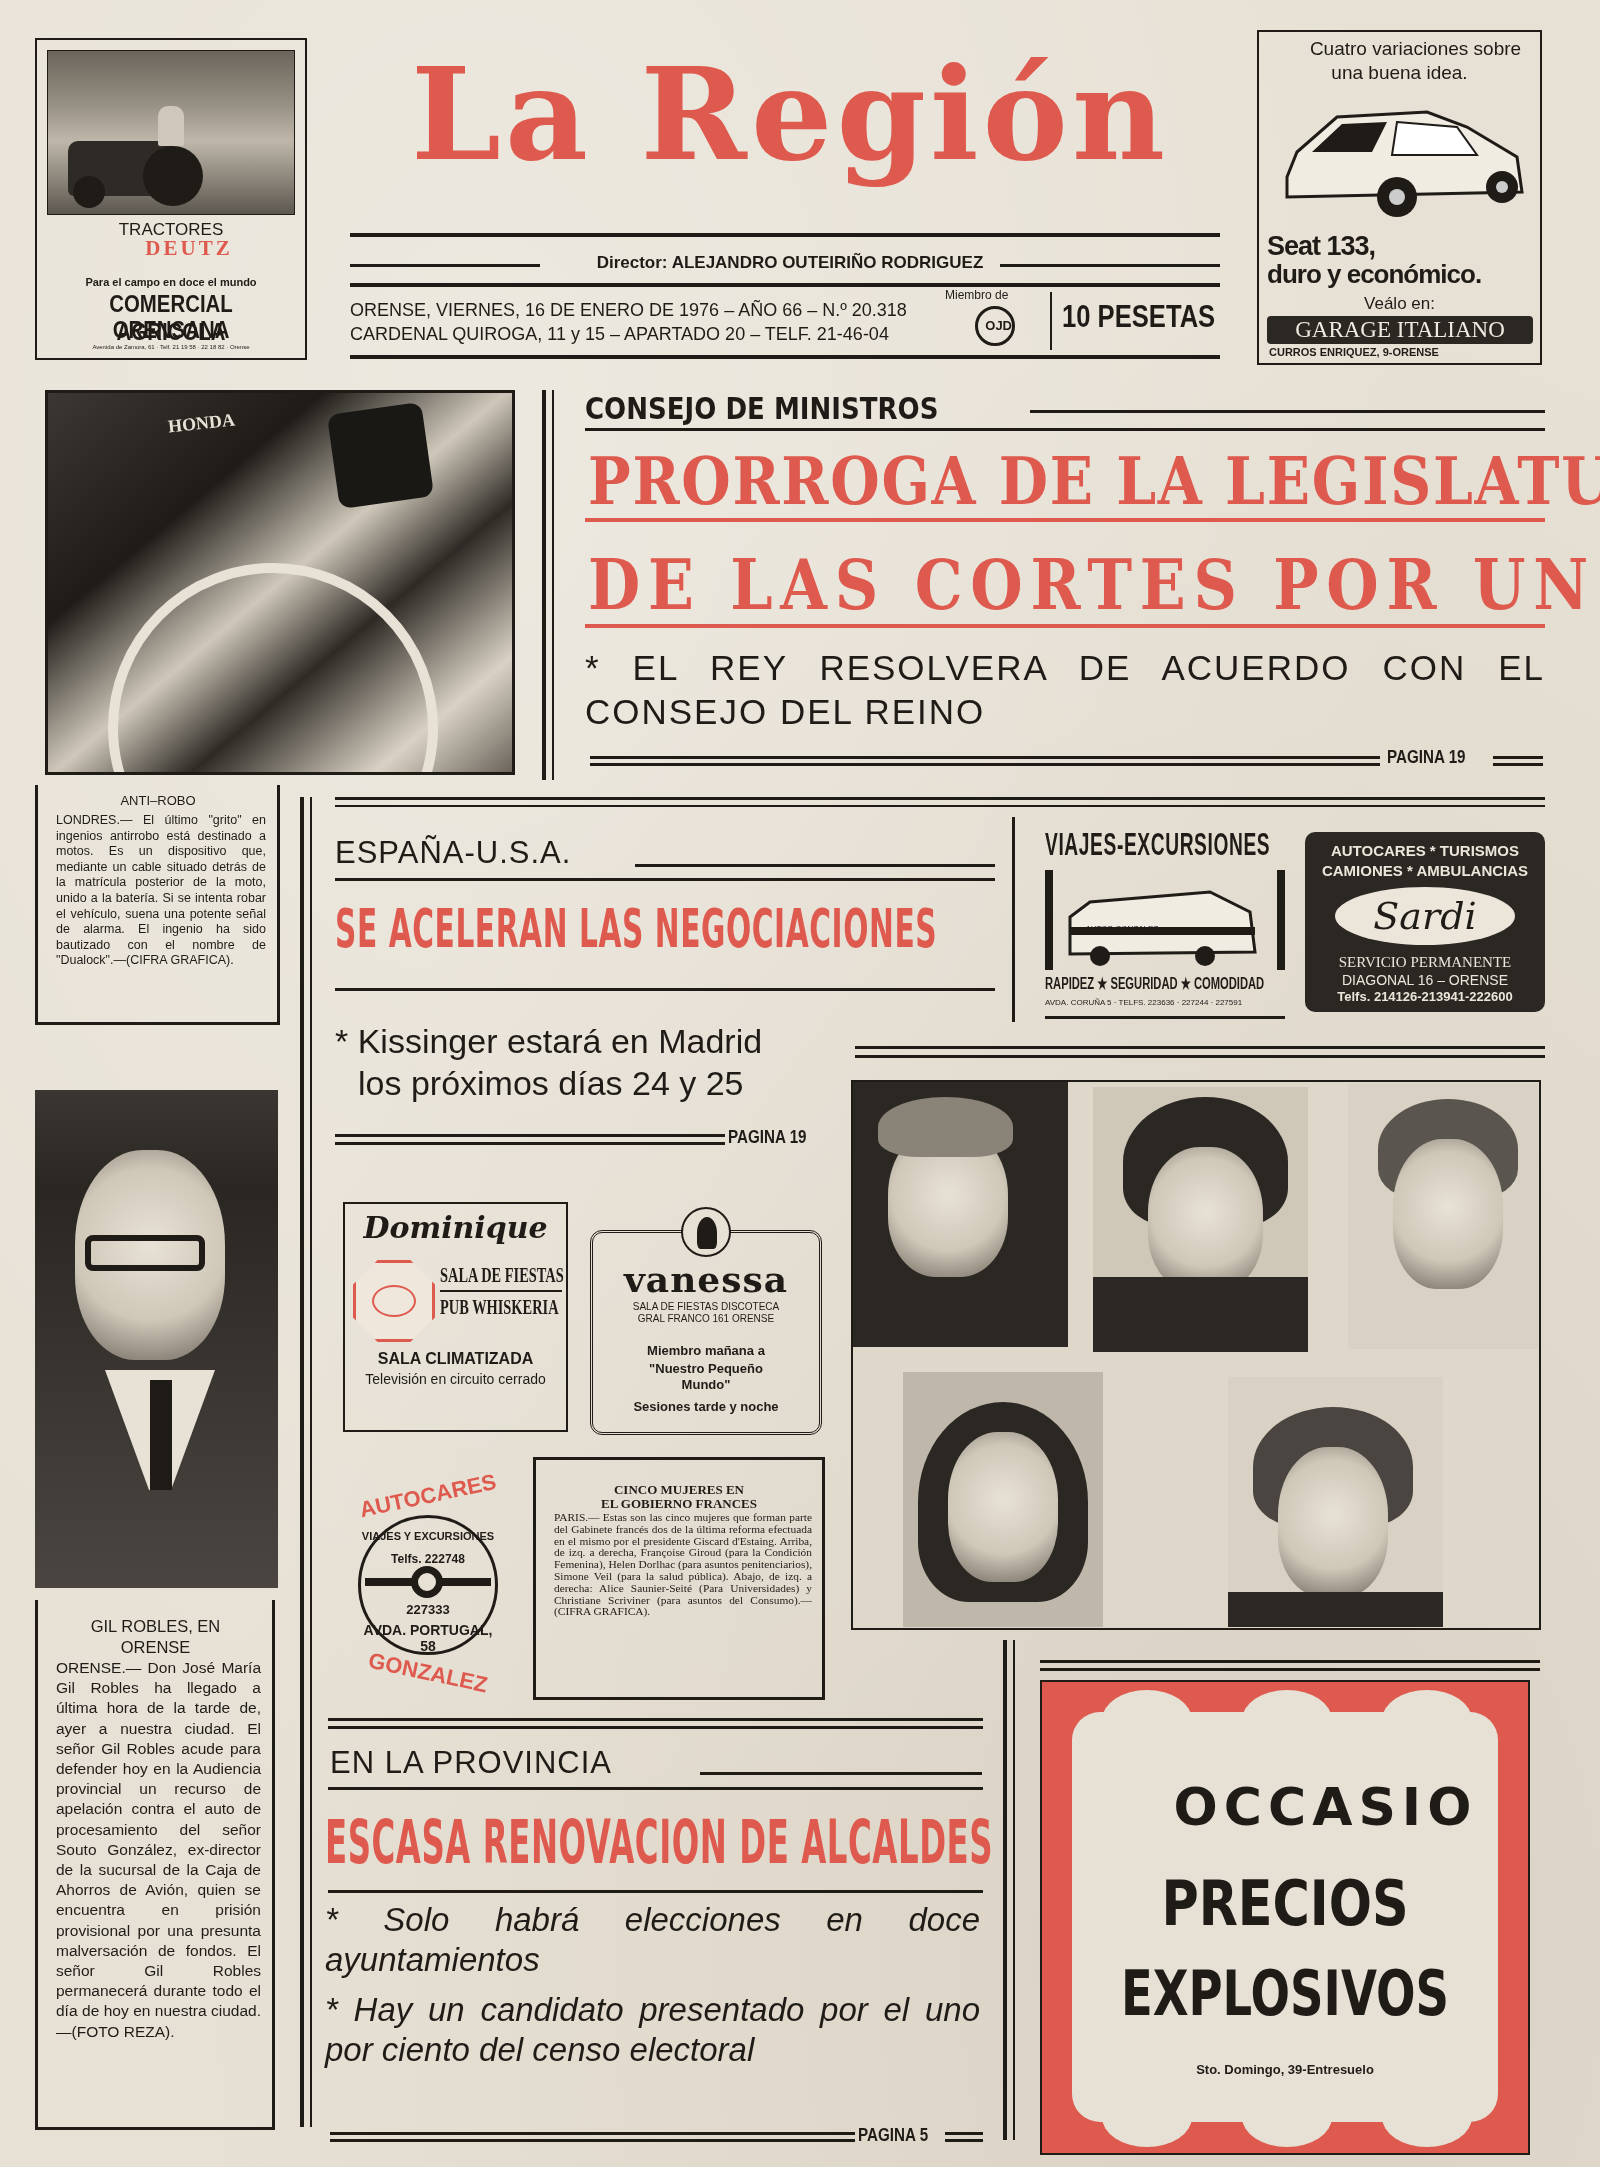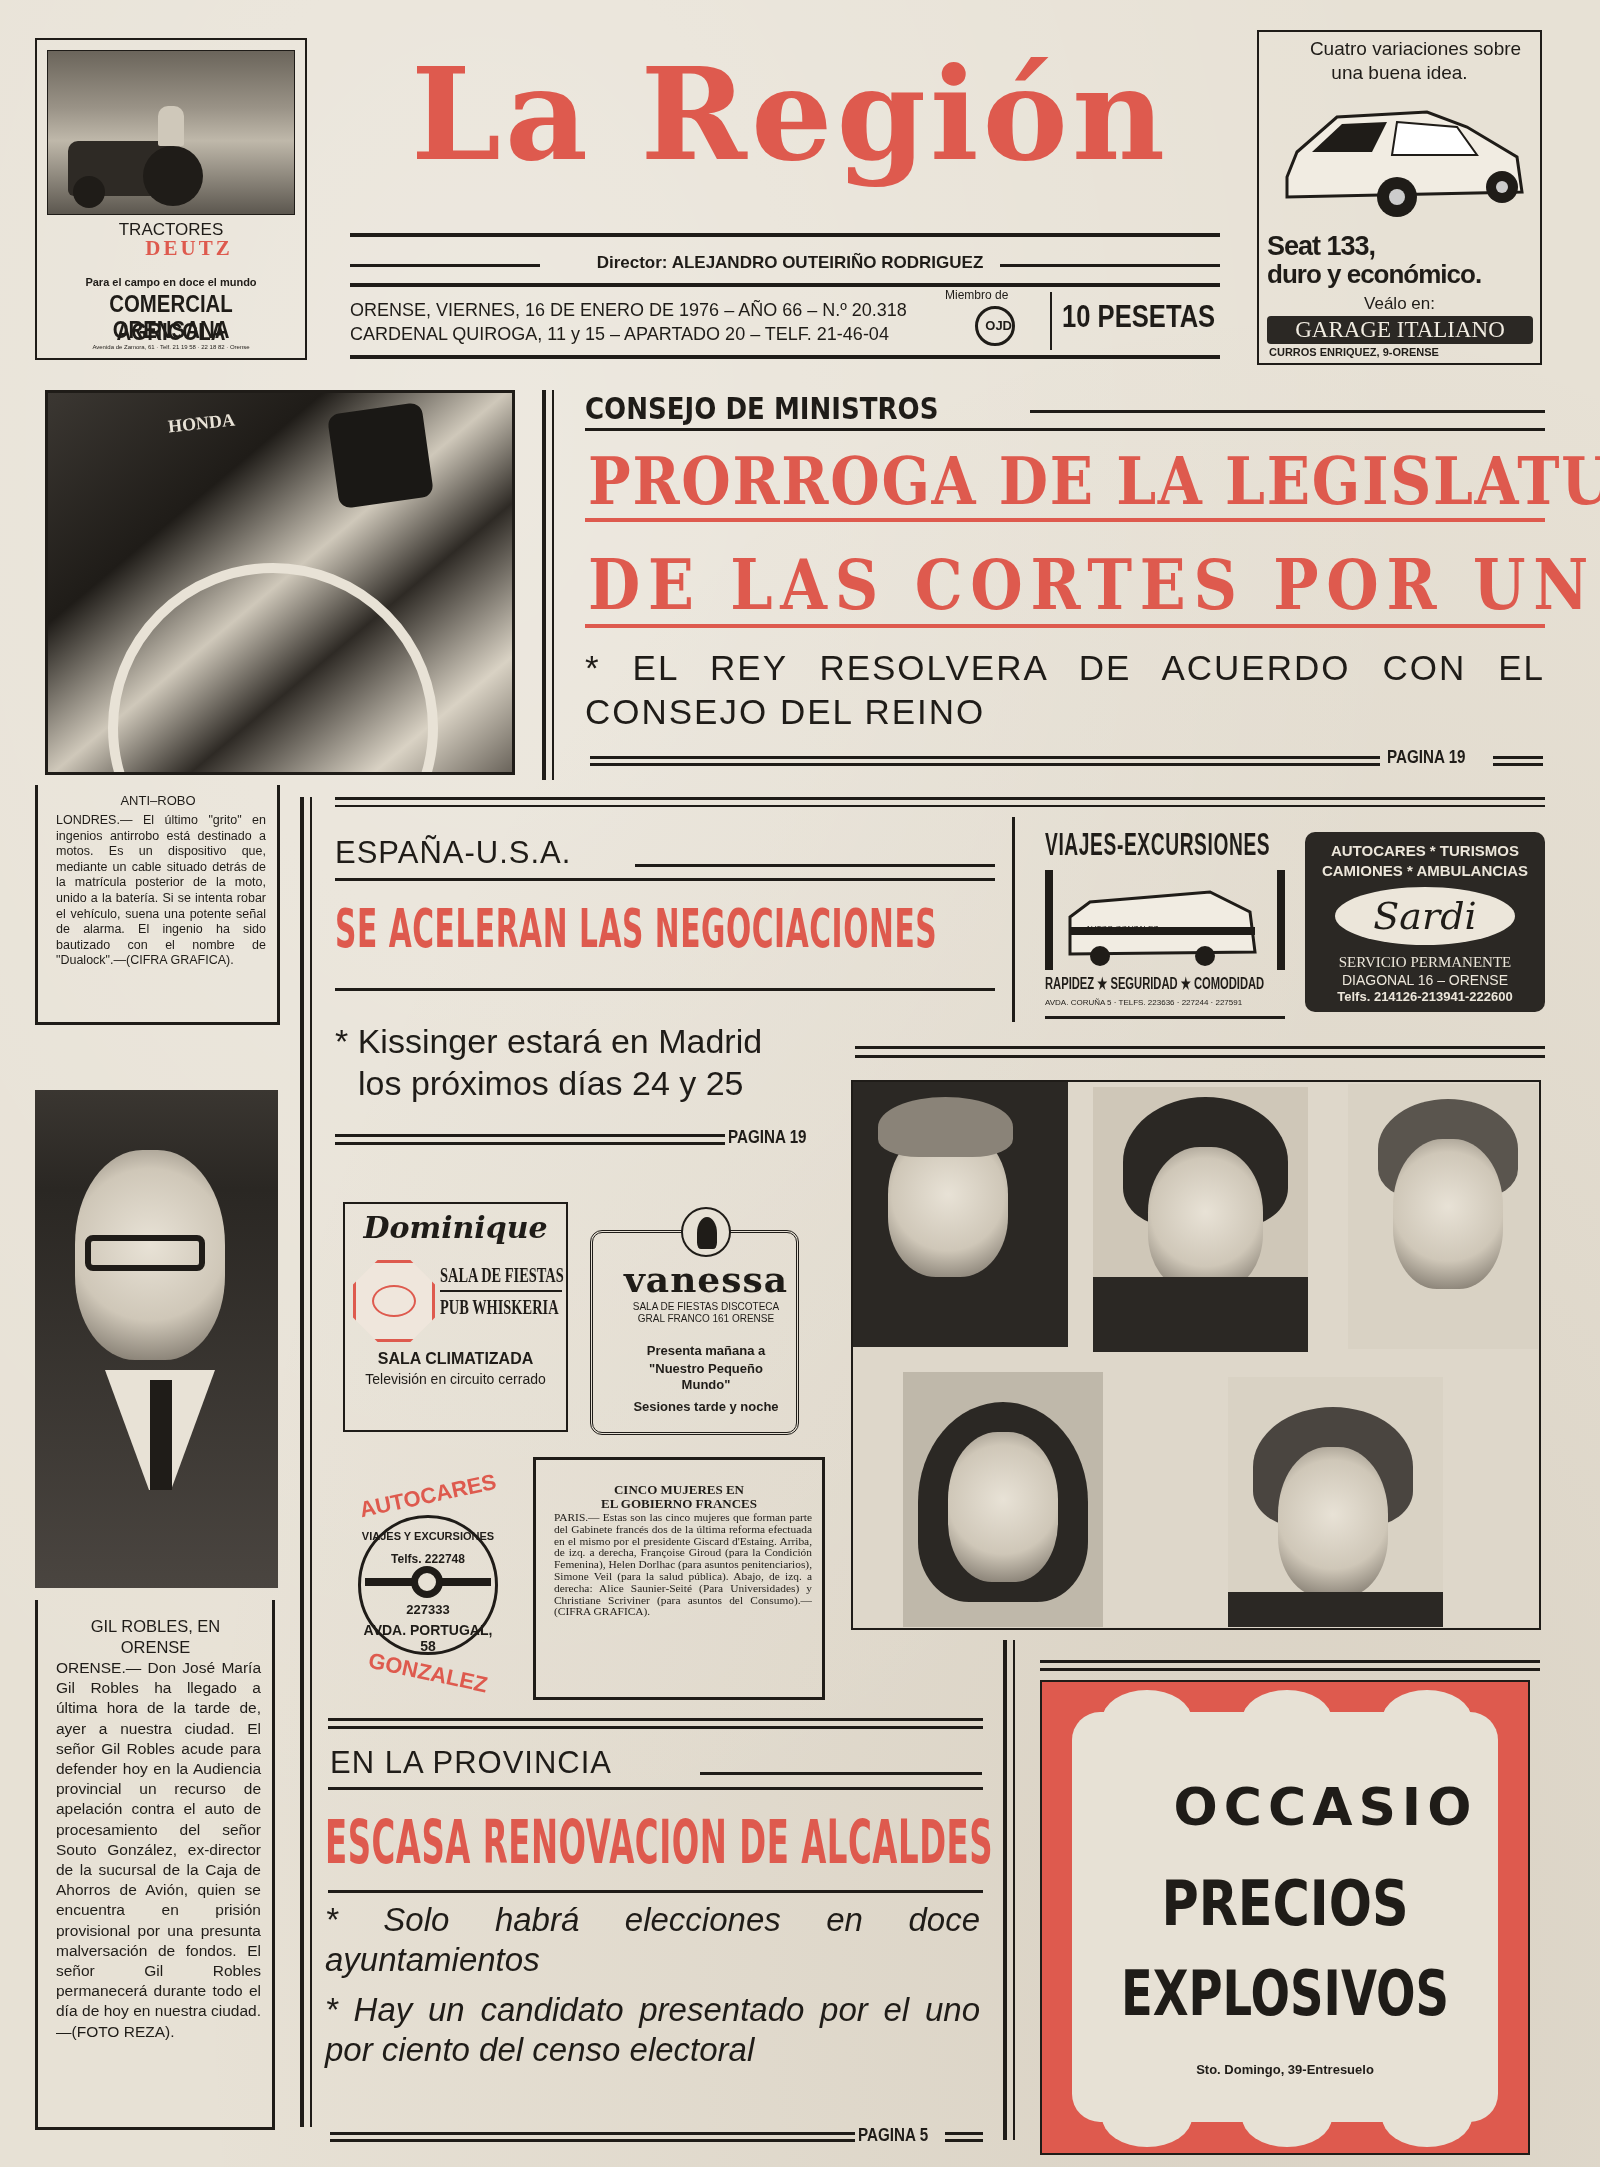--- a/index.html
+++ b/index.html
@@ -205,28 +205,28 @@
     <div class="abs" style="left:8px;top:56px;width:82px;height:82px;border:3px solid #de5a4e;clip-path:polygon(30% 0,70% 0,100% 30%,100% 70%,70% 100%,30% 100%,0 70%,0 30%);background:#efe6dc;">
       <div class="abs" style="left:16px;top:22px;width:44px;height:32px;border:2px solid #de5a4e;border-radius:50%;"></div>
     </div>
     <div class="abs" style="left:95px;top:60px;width:125px;font-size:20px;font-weight:bold;font-family:'Liberation Serif',serif;transform:scaleX(0.72);transform-origin:left;white-space:nowrap;">SALA DE FIESTAS</div>
     <div class="rule" style="left:95px;top:86px;width:122px;height:2px;"></div>
     <div class="abs" style="left:95px;top:92px;width:125px;font-size:20px;font-weight:bold;font-family:'Liberation Serif',serif;transform:scaleX(0.72);transform-origin:left;white-space:nowrap;">PUB WHISKERIA</div>
     <div class="abs t-center" style="left:0;top:146px;width:221px;font-size:16px;font-weight:bold;">SALA CLIMATIZADA</div>
     <div class="abs t-center" style="left:20px;top:166px;width:181px;font-size:14px;line-height:19px;">Televisión en circuito cerrado</div>
   </div>
 
-  <div class="abs" style="left:590px;top:1230px;width:209px;height:205px;border:3px double #1f1c18;border-radius:12px;padding-left:8px;">
+  <div class="abs" style="left:590px;top:1230px;width:232px;height:205px;border:3px double #1f1c18;border-radius:12px;padding-left:8px;">
     <div class="abs" style="left:88px;top:-26px;width:50px;height:50px;border:2px solid #1f1c18;border-radius:50%;background:#e7e1d5;">
       <div class="abs" style="left:14px;top:8px;width:20px;height:32px;background:#1f1c18;border-radius:50% 50% 20% 20%;"></div>
     </div>
     <div class="abs t-center" style="left:0;top:25px;width:226px;font-family:'DejaVu Serif',serif;font-weight:bold;font-size:36px;letter-spacing:1px;">vanessa</div>
     <div class="abs t-center" style="left:0;top:68px;width:226px;font-size:10px;">SALA DE FIESTAS DISCOTECA</div>
     <div class="abs t-center" style="left:0;top:80px;width:226px;font-size:10px;">GRAL FRANCO 161 ORENSE</div>
-    <div class="abs t-center" style="left:0;top:110px;width:226px;font-size:13px;font-weight:bold;">Presenta mañana a</div>
+    <div class="abs t-center" style="left:0;top:110px;width:226px;font-size:13px;font-weight:bold;">Miembro mañana a</div>
     <div class="abs t-center" style="left:30px;top:128px;width:166px;font-size:13px;font-weight:bold;line-height:16px;">"Nuestro Pequeño Mundo"</div>
     <div class="abs t-center" style="left:0;top:166px;width:226px;font-size:13px;font-weight:bold;">Sesiones tarde y noche</div>
   </div>
 
   <div class="box" style="left:851px;top:1080px;width:690px;height:550px;background:#ded7ca;">
     <div class="photo" style="left:0;top:0;width:215px;height:265px;background:#2b2824;">
       <div class="face" style="left:35px;top:45px;width:120px;height:150px;"></div>
       <div class="hair" style="left:25px;top:15px;width:135px;height:60px;background:#8a8378;"></div>
     </div>
     <div class="photo" style="left:240px;top:5px;width:215px;height:265px;background:#cfc7b8;">

